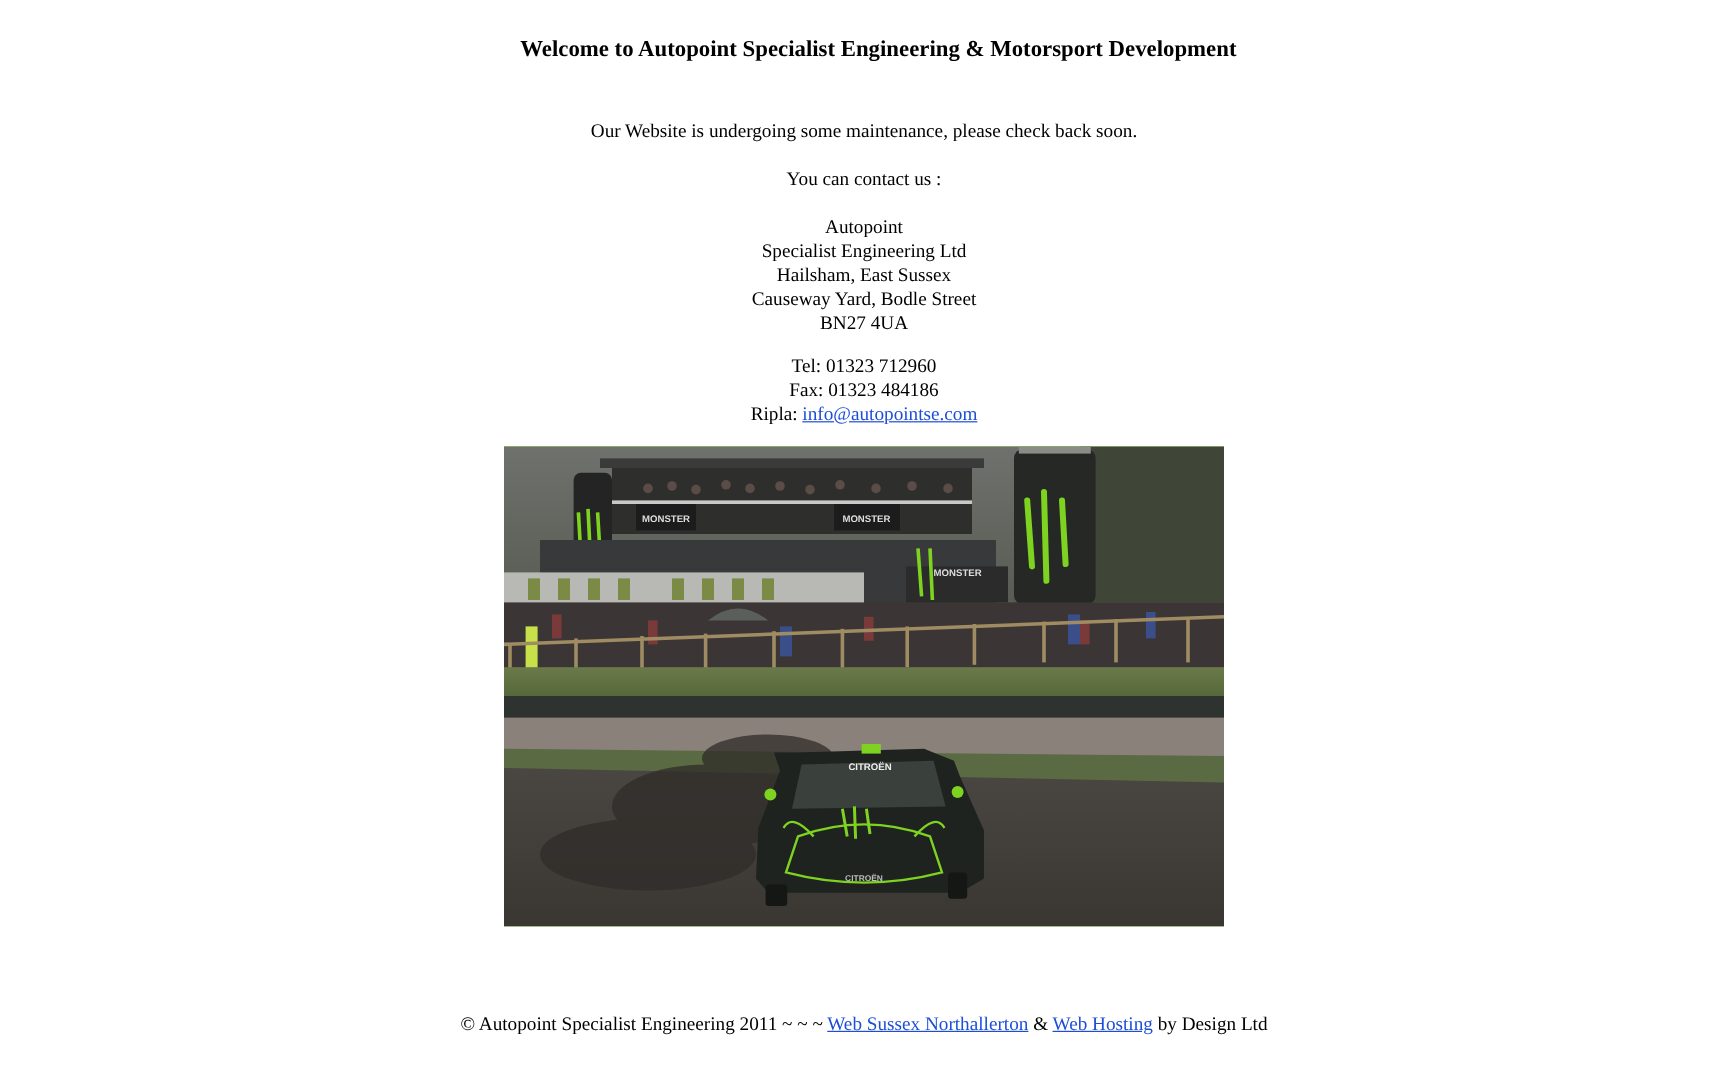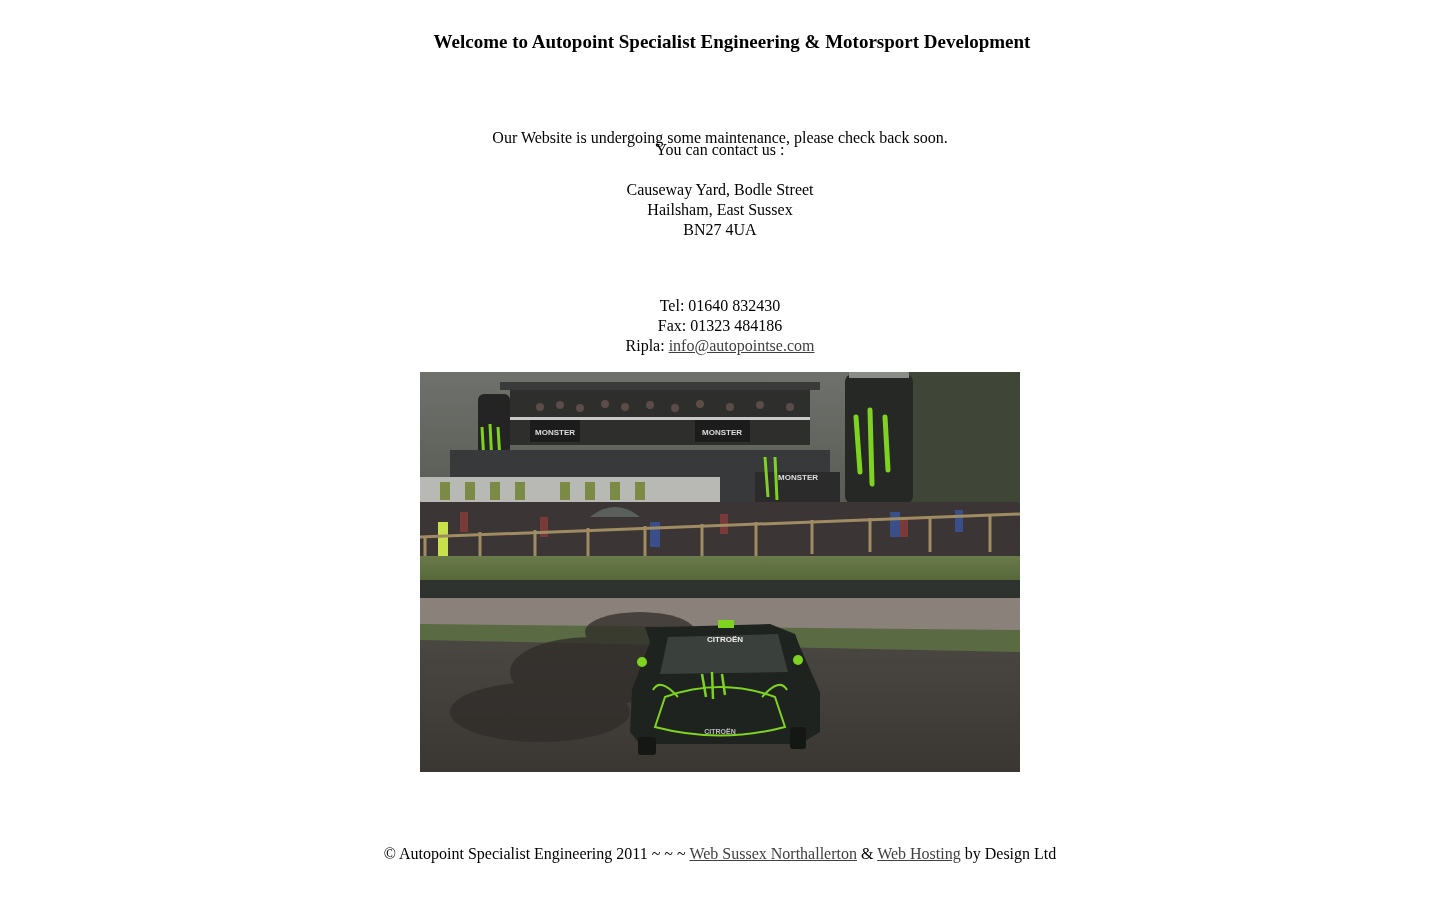--- a/index.html
+++ b/index.html
@@ -8,47 +8,49 @@
       font-family: "Liberation Serif", "DejaVu Serif", serif;
       color: #000; font-size: 16px;
     }
     .center { position: absolute; left: 0; width: 1440px; text-align: center; }
     h1 {
       position: absolute; left: 0; width: 1440px; top: 18px; margin: 12px;
       text-align: center; font-size: 19px; font-weight: bold; line-height: 24px;
       font-family: "Liberation Serif", "DejaVu Serif", serif;
     }
     .line { line-height: 20px; }
-    a { color: #404040; text-decoration: underline; }
+    a { color: #1d4ed8; text-decoration: underline; }
     #photo {
       position: absolute; left: 420px; top: 372px; width: 600px; height: 400px;
       overflow: hidden; background: #4d7c0f;
     }
     #photo svg { display: block; }
     .footer { top: 844px; line-height: 20px; }
   </style>
 </head>
 <body>
 
 <h1>Welcome to Autopoint Specialist Engineering &amp; Motorsport Development</h1>
 
-<div class="center line" style="top:100px;margin-top:28px;">Our Website is undergoing some maintenance, please check back soon.</div>
+<div class="center line" style="top:100px;">Our Website is undergoing some maintenance, please check back soon.</div>
 
 <div class="center line" style="top:140px;font-family:Liberation Serif, serif;">You can contact us :</div>
 
 <div class="center" style="top:180px;">
+  <div class="line">Autopoint</div>
+  <div class="line">Specialist Engineering Ltd</div>
+  <div class="line">Hailsham, East Sussex</div>
   <div class="line">Causeway Yard, Bodle Street</div>
-  <div class="line">Hailsham, East Sussex</div>
   <div class="line">BN27 4UA</div>
 </div>
 
 <div class="center" style="top:296px;">
   <div class="line">
     <span>Tel:</span>
-    <span>01640 832430</span>
+    <span>01323 712960</span>
   </div>
   <div class="line">
     <span>Fax:</span>
     <span>01323 484186</span>
   </div>
   <div class="line">
     <span>Ripla:</span>
     <a href="#">info@autopointse.com</a>
   </div>
 </div>

